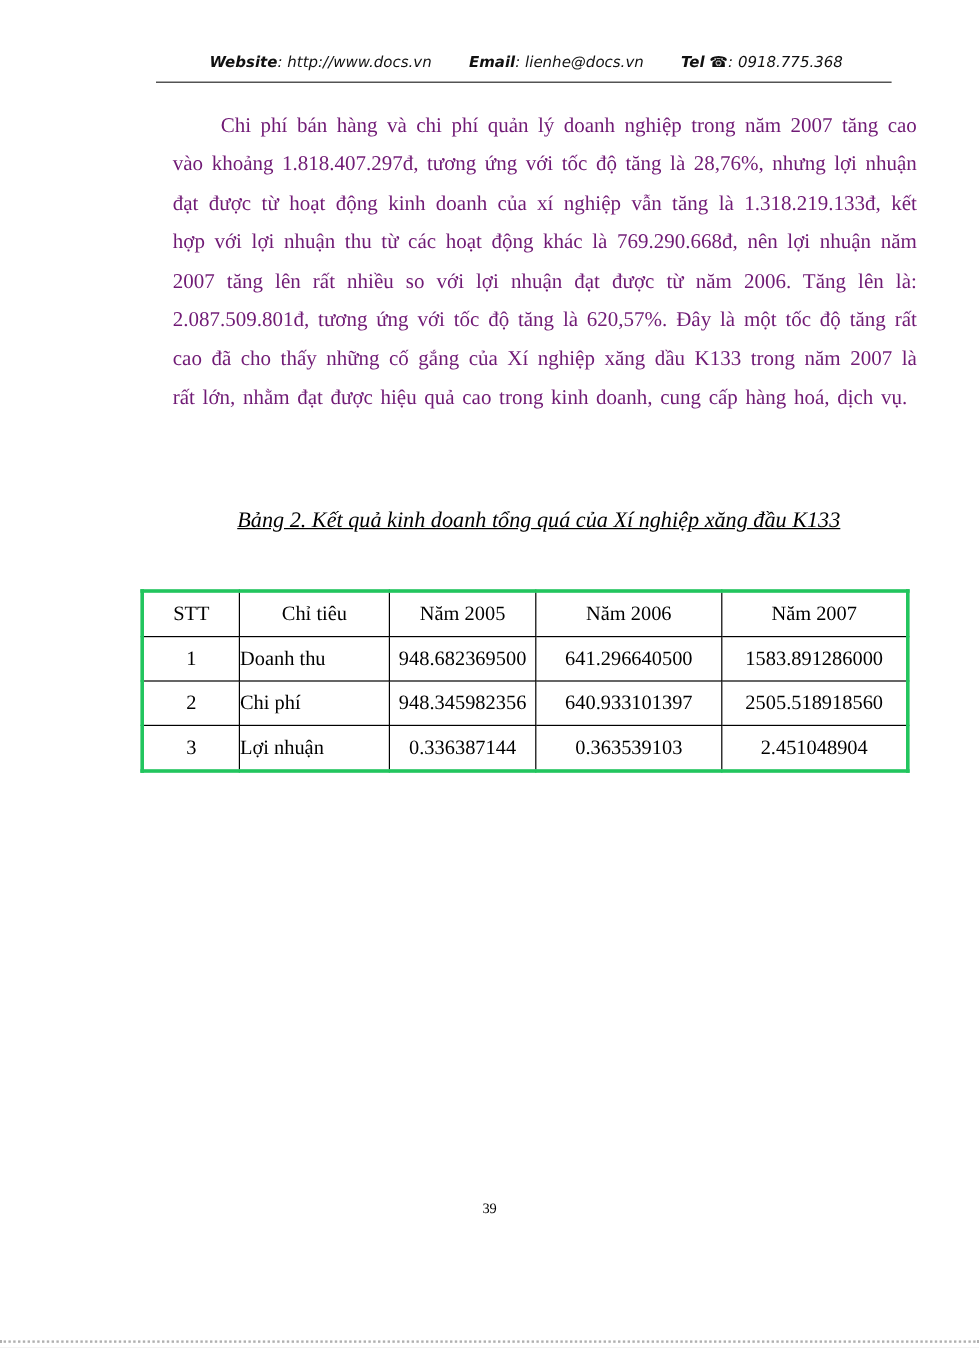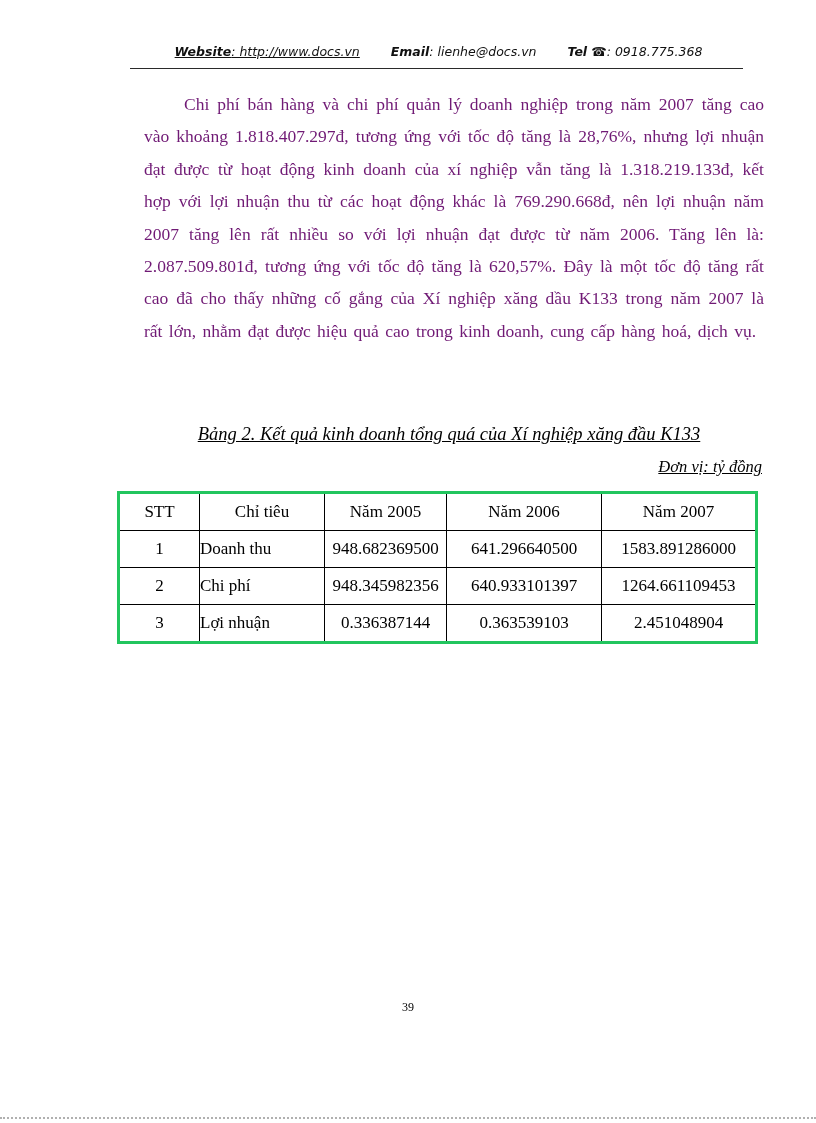--- a/index.html
+++ b/index.html
@@ -20,21 +20,21 @@
     top: 44px; left: 130px; width: 613px;
     text-align: center;
     font-family: "DejaVu Sans", sans-serif;
     font-style: italic;
     font-size: 12.5px;
     white-space: nowrap;
     color: #111;
   }
   .header-line .lbl { font-weight: bold; }
   .header-line .grp { margin-left: 27px; }
-  .header-line .grp:first-child { margin-left: 4px; text-decoration: underline; }
+  .header-line .grp:first-child { margin-left: 4px; }
   .header-rule {
     position: absolute;
     top: 68px; left: 130px; width: 613px;
     border-bottom: 1.5px solid #2a2a2a;
   }
 
   
   .paragraph {
     position: absolute;
     top: 88px; left: 144px; width: 620px;
@@ -110,21 +110,20 @@
   <div class="header-line">
     <span class="grp"><span class="lbl">Website</span><span>: http://www.docs.vn</span></span>
     <span class="grp"><span class="lbl">Email</span><span>: lienhe@docs.vn</span></span>
     <span class="grp"><span class="lbl">Tel</span> <span class="lbl">☎</span><span>: 0918.775.368</span></span>
   </div>
   <div class="header-rule"></div>
 
   <div class="paragraph">Chi phí bán hàng và chi phí quản lý doanh nghiệp trong năm 2007 tăng cao vào khoảng 1.818.407.297đ, tương ứng với tốc độ tăng là 28,76%, nhưng lợi nhuận đạt được từ hoạt động kinh doanh của xí nghiệp vẫn tăng là 1.318.219.133đ, kết hợp với lợi nhuận thu từ các hoạt động khác là 769.290.668đ, nên lợi nhuận năm 2007 tăng lên rất nhiều so với lợi nhuận đạt được từ năm 2006. Tăng lên là: 2.087.509.801đ, tương ứng với tốc độ tăng là 620,57%. Đây là một tốc độ tăng rất cao đã cho thấy những cố gắng của Xí nghiệp xăng dầu K133 trong năm 2007 là rất lớn, nhằm đạt được hiệu quả cao trong kinh doanh, cung cấp hàng hoá, dịch vụ.</div>
 
   <div class="table-title">Bảng 2. Kết quả kinh doanh tổng quá của Xí nghiệp xăng đầu K133</div>
-  <div class="unit-note">Đơn vị: tỷ đồng</div>
 
   <table class="data-table">
     <colgroup>
       <col style="width:81px">
       <col style="width:125px">
       <col style="width:122px">
       <col style="width:155px">
       <col style="width:155px">
     </colgroup>
     <thead>
@@ -142,21 +141,21 @@
         <td class="c-label">Doanh thu</td>
         <td class="c-num">948.682369500</td>
         <td class="c-num">641.296640500</td>
         <td class="c-num">1583.891286000</td>
       </tr>
       <tr>
         <td class="c-stt">2</td>
         <td class="c-label">Chi phí</td>
         <td class="c-num">948.345982356</td>
         <td class="c-num">640.933101397</td>
-        <td class="c-num">1264.661109453</td>
+        <td class="c-num">2505.518918560</td>
       </tr>
       <tr>
         <td class="c-stt">3</td>
         <td class="c-label">Lợi nhuận</td>
         <td class="c-num">0.336387144</td>
         <td class="c-num">0.363539103</td>
         <td class="c-num">2.451048904</td>
       </tr>
     </tbody>
   </table>

